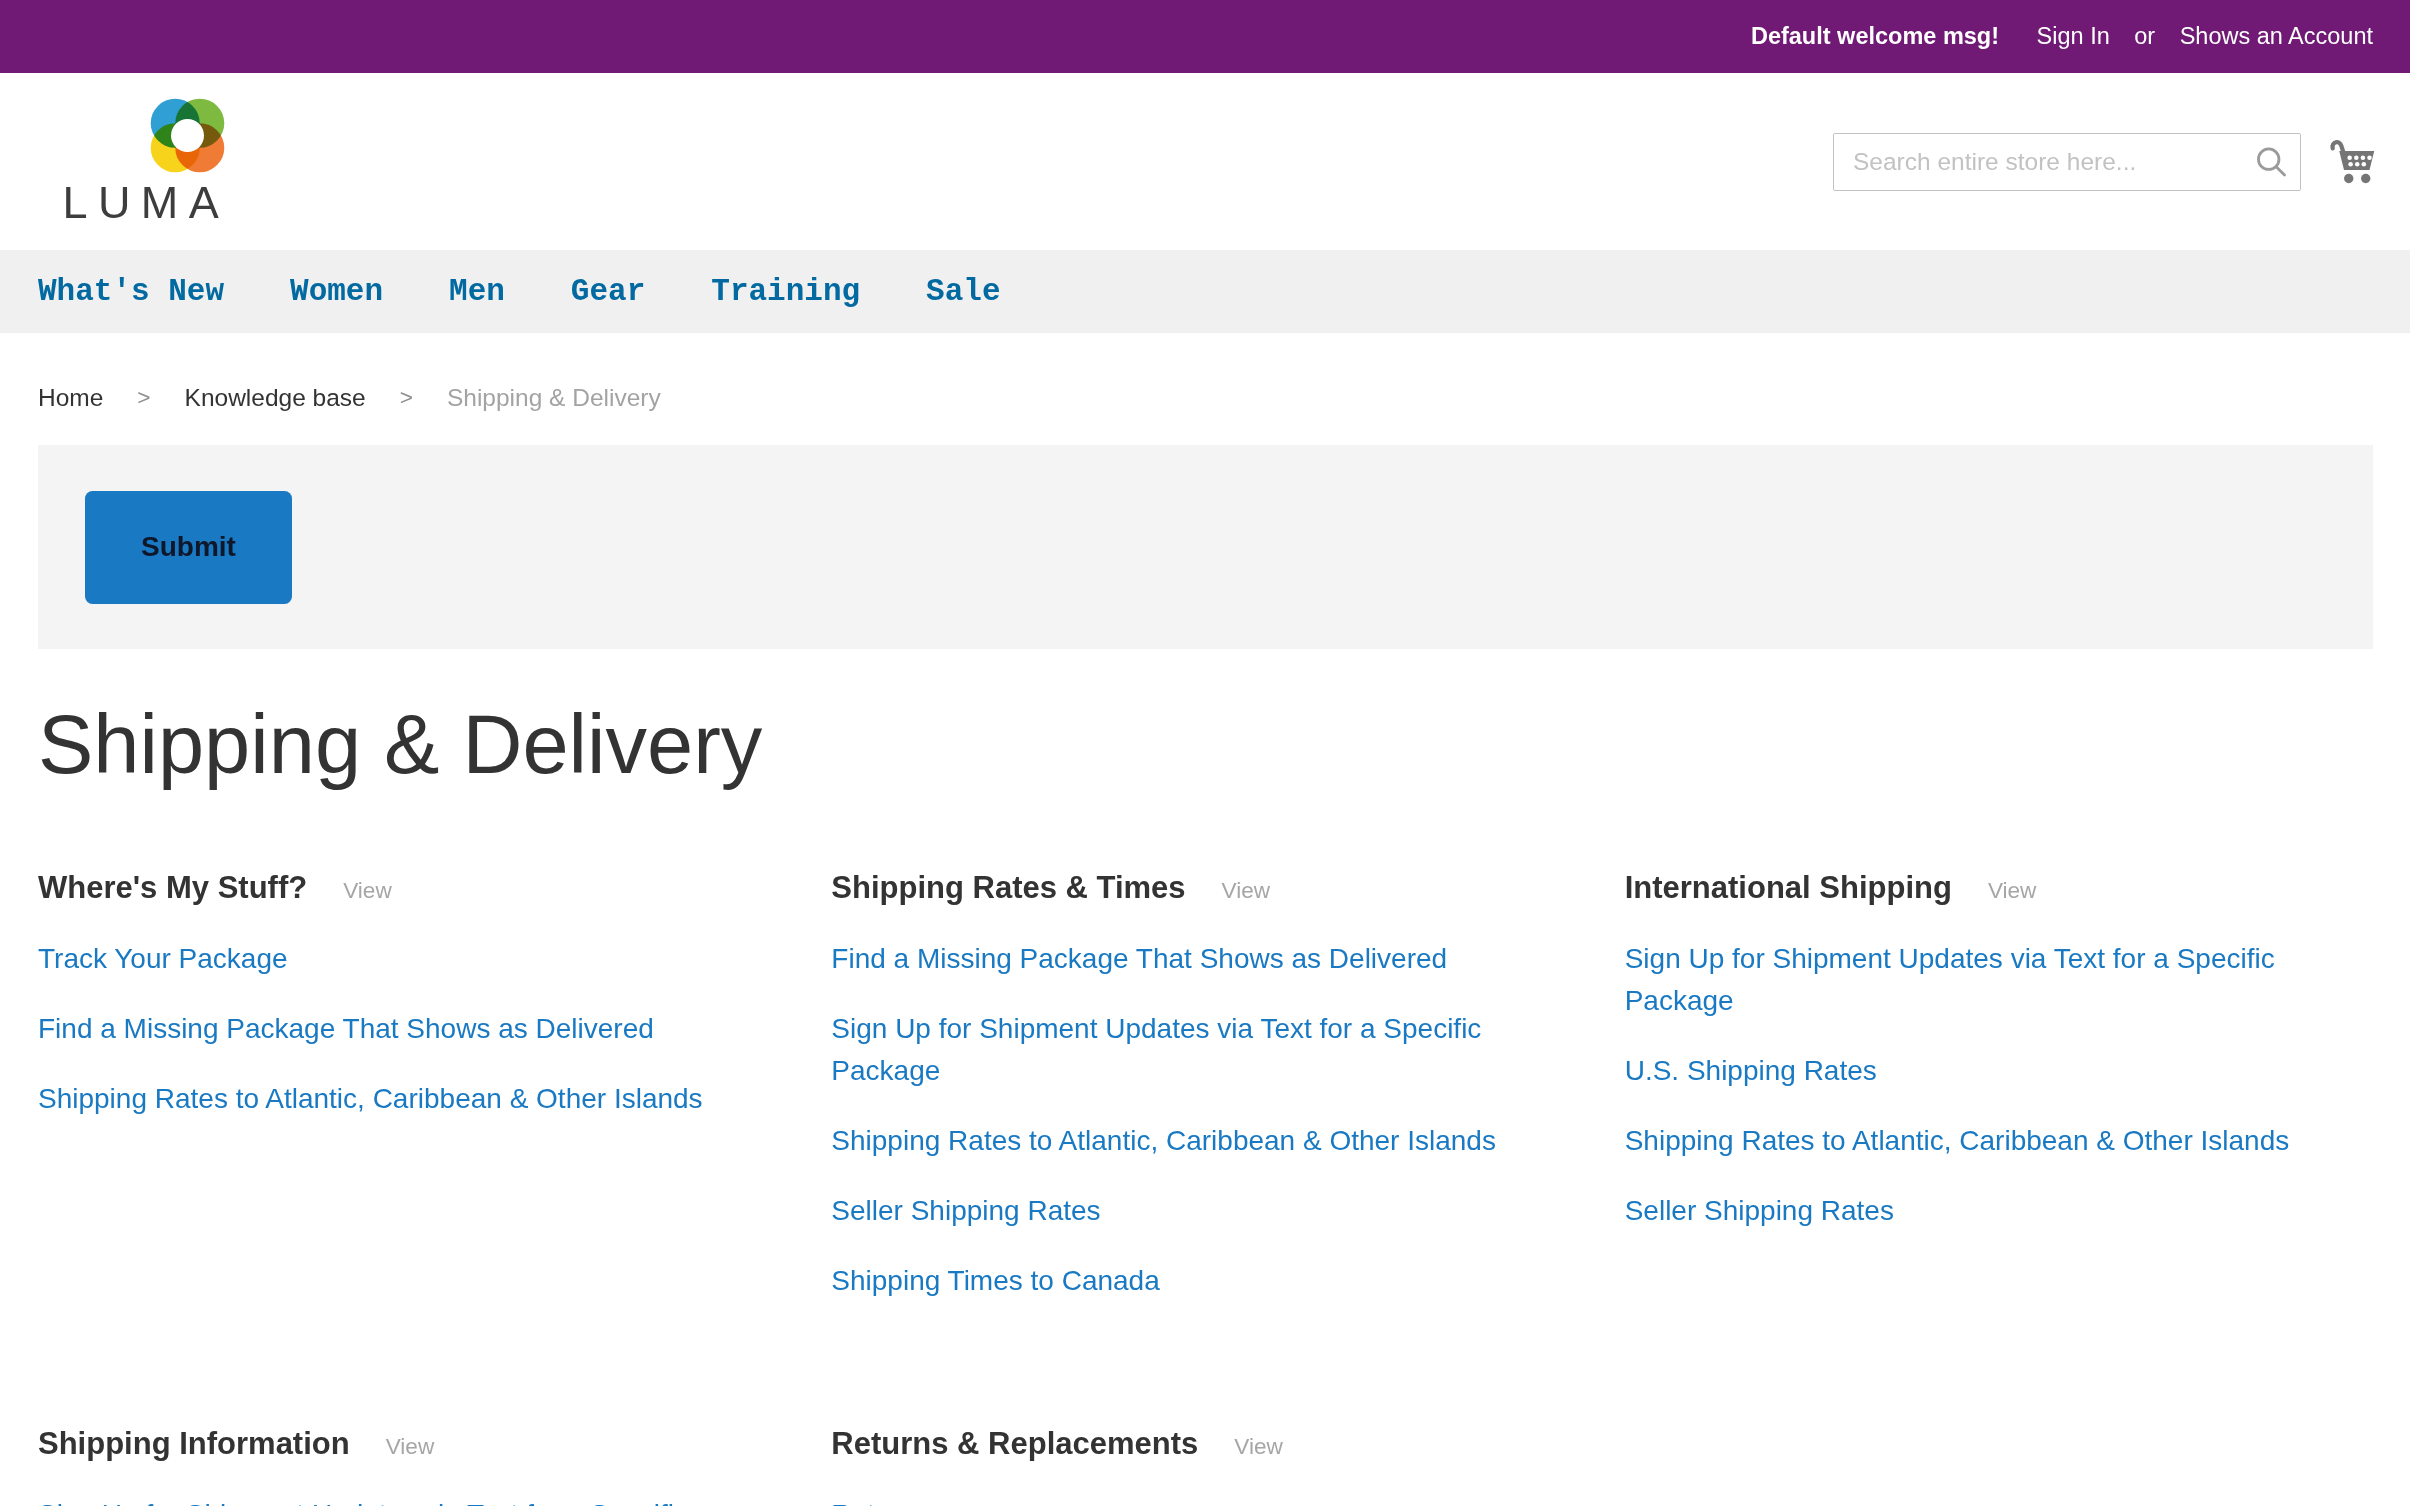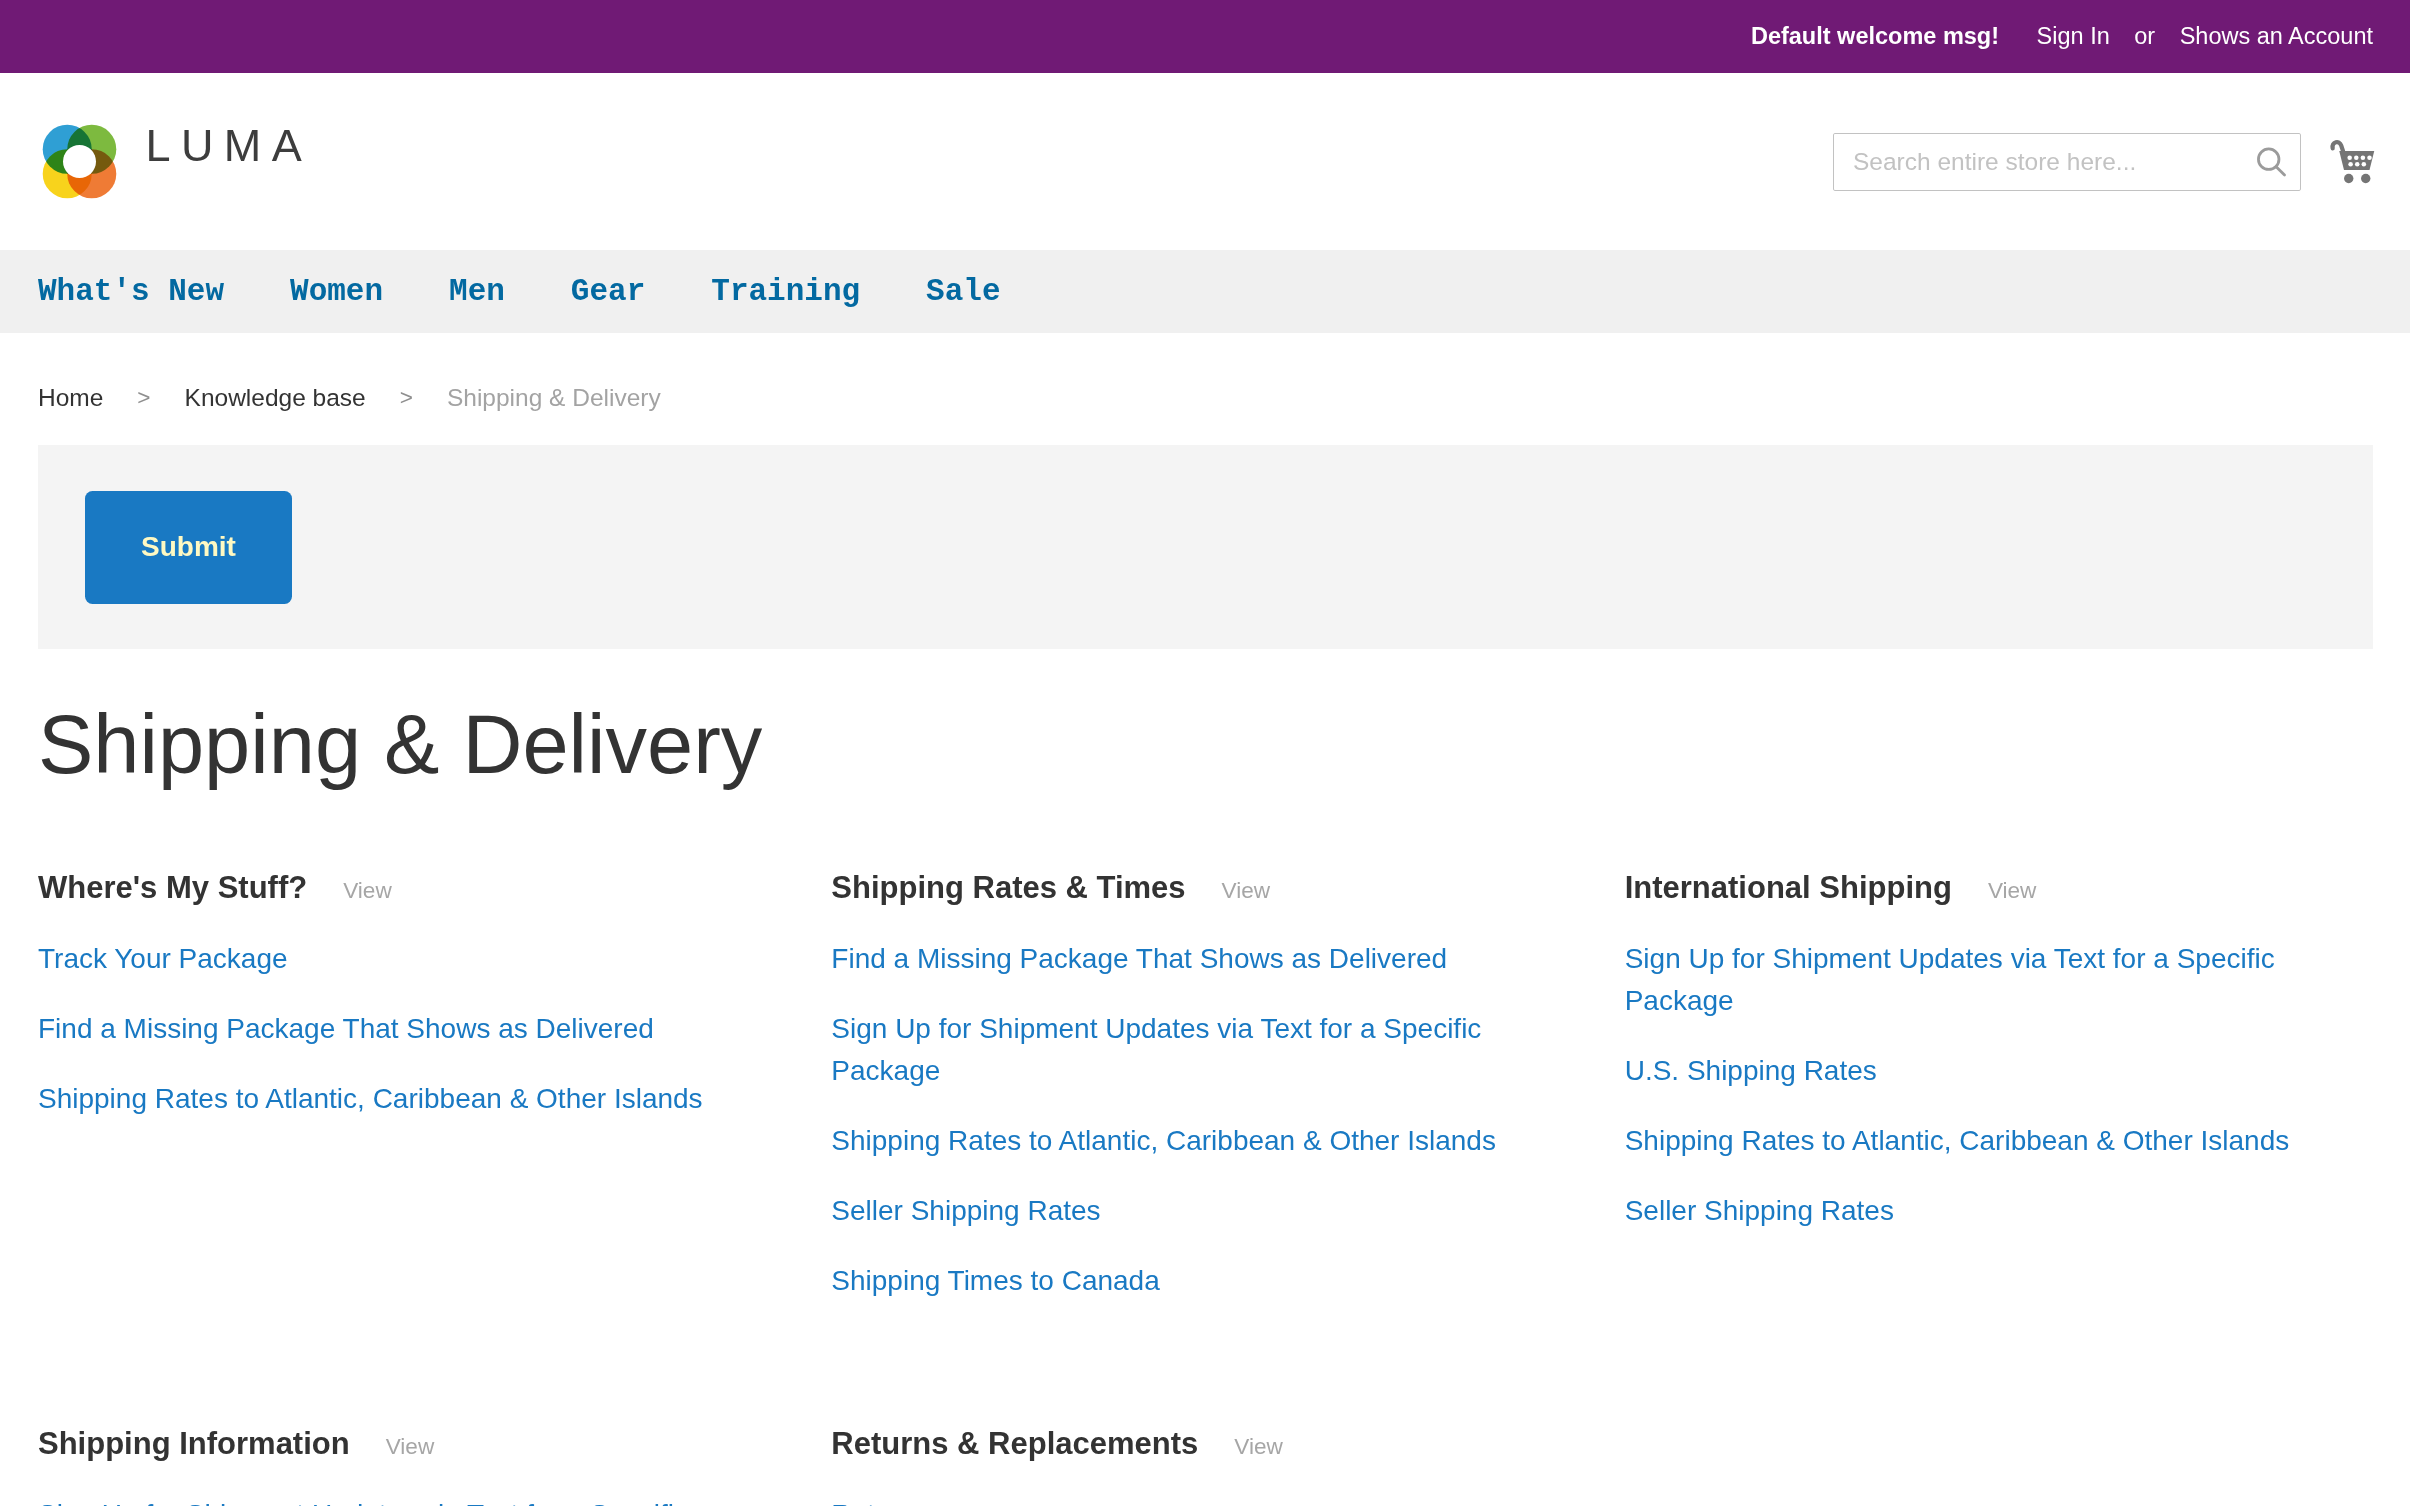--- a/index.html
+++ b/index.html
@@ -9,21 +9,21 @@
 
   
   .top-panel { height:73px; background:#701a75; display:flex; justify-content:flex-end;
     align-items:center; gap:24.5px; padding-right:38px; color:#fff; font-size:23.5px; }
   .top-panel .welcome { font-weight:600; margin-right:13px; }
   .top-panel a { color:#fff; }
 
   
   .header { height:177px; background:#fff; display:flex; align-items:center;
     justify-content:space-between; padding:0 33px 0 38px; }
-  .logo { display:flex; align-items:flex-start; }
+  .logo { display:flex; align-items:flex-end;flex-direction:column; }
   .logo-mark { width:83px; height:83px; display:block; }
   .logo-text { font-size:45px; letter-spacing:10.4px; color:#3d3d3d; font-weight:500;
     margin-left:24.5px; }
   .header-right { display:flex; align-items:center; gap:26px; }
   .search-box { position:relative; width:468px; }
   .search-box input { width:100%; height:58px; border:0.9px solid #c2c2c2; border-radius:1.9px;
     font-size:24.5px; padding:0 56px 0 19px; color:#737373; outline:none;
     font-family:"Liberation Sans", sans-serif; }
   .search-box input::placeholder { color:#c2c2c2; opacity:1; }
   .search-icon { position:absolute; right:9.4px; top:50%; transform:translateY(-50%);
@@ -41,21 +41,21 @@
   .breadcrumb .sep { color:#8f8f8f; margin:0 34px; font-size:22.6px; }
   .breadcrumb .current { color:#a3a3a3; }
 
   
   .help-panel { margin:0 38px; height:204px; background:#f4f4f4; display:flex;
     align-items:center; padding:0 47px; }
   .help-input { flex:1; height:113px; border:0.9px solid #c7c7c7; background:#fff;
     font-size:36px; padding:0 42px; color:#444; outline:none;
     font-family:"Liberation Sans", sans-serif; }
   .help-input::placeholder { color:#c5c5c5; opacity:1; }
-  .submit-btn { width:207px; height:113px; background:#1979c3; color:#fef9c3; border:none;
+  .submit-btn { width:207px; height:113px; background:#1979c3; color:#0f172a; border:none;
     border-radius:7.5px; font-size:28px; font-weight:700; cursor:pointer;
     font-family:"Liberation Sans", sans-serif; }
 
   
   .page-title { margin:50px 0 0 38px; font-size:83px; font-weight:300; color:#333;
     line-height:1.1; }
 
   
   .categories { margin:80px 38px 0; display:grid; grid-template-columns:repeat(3,1fr);
     column-gap:45px; row-gap:94px; }

